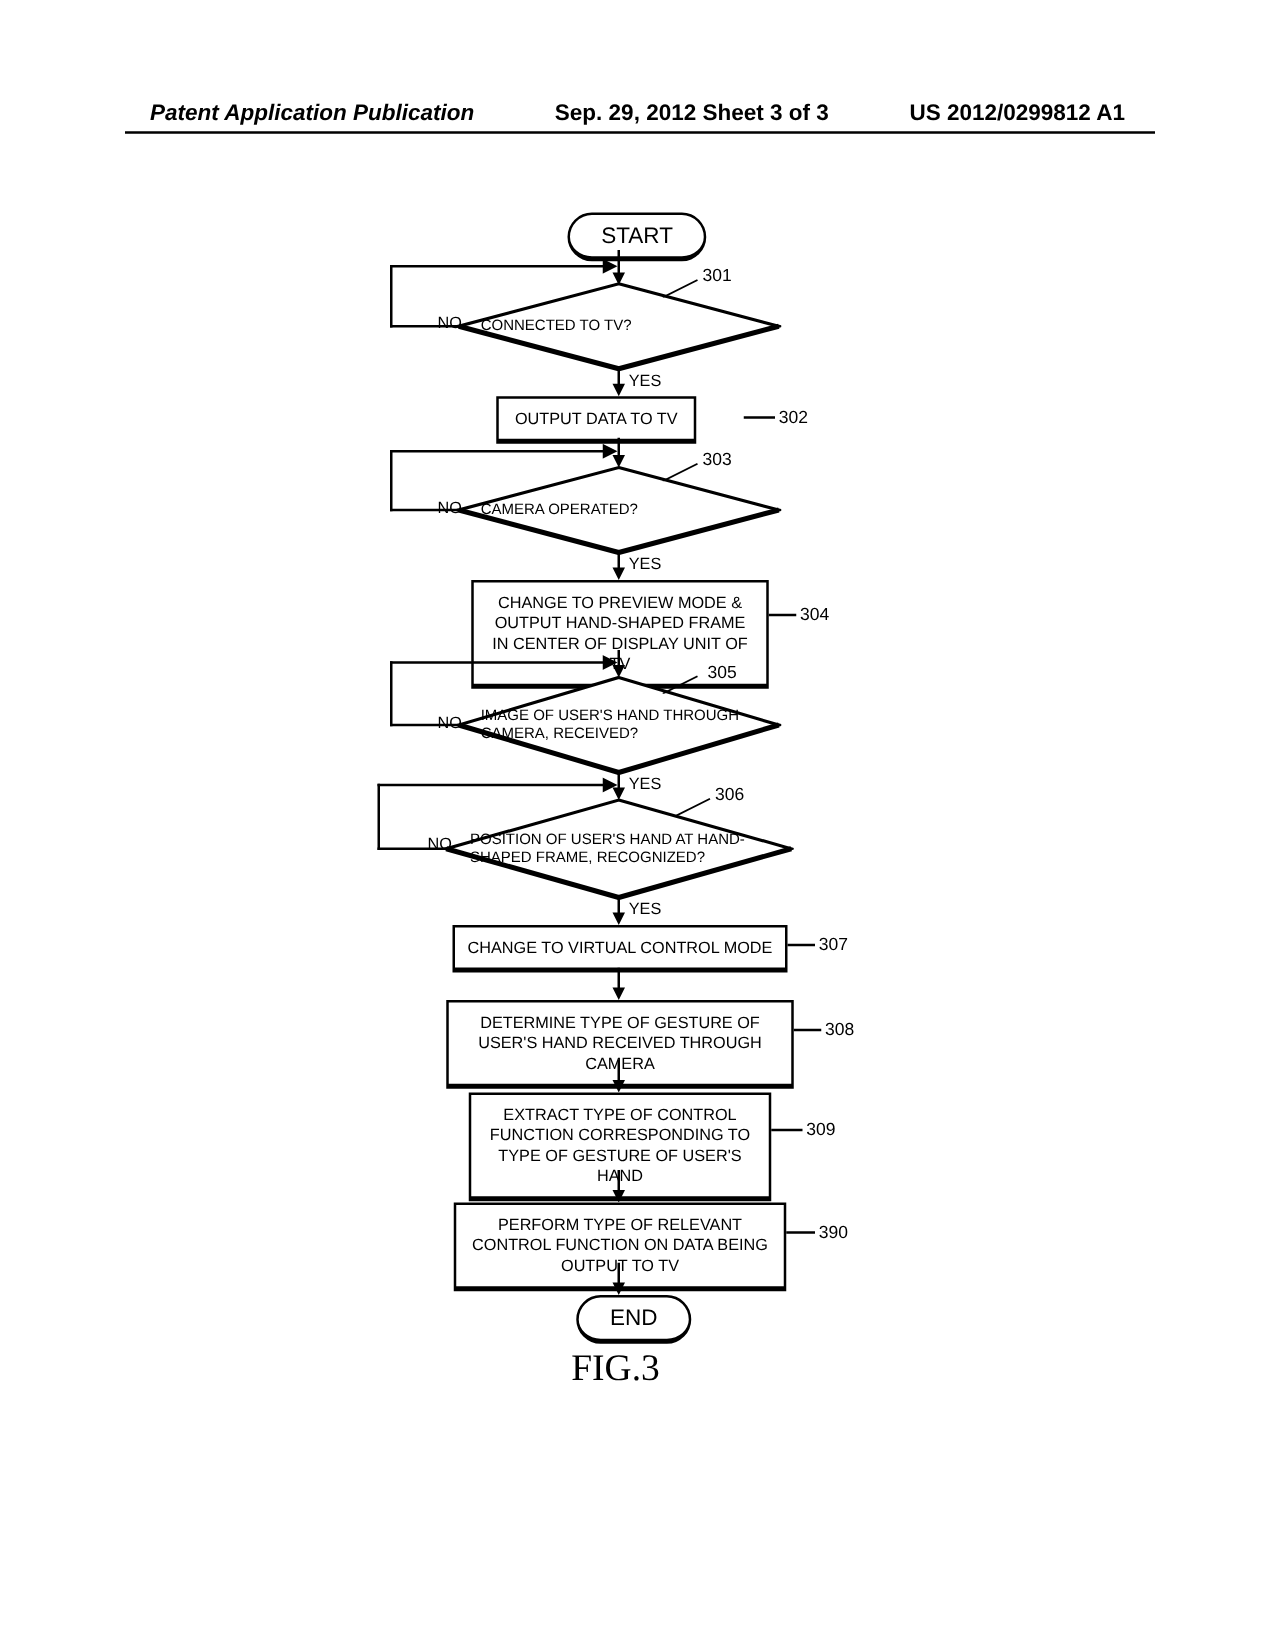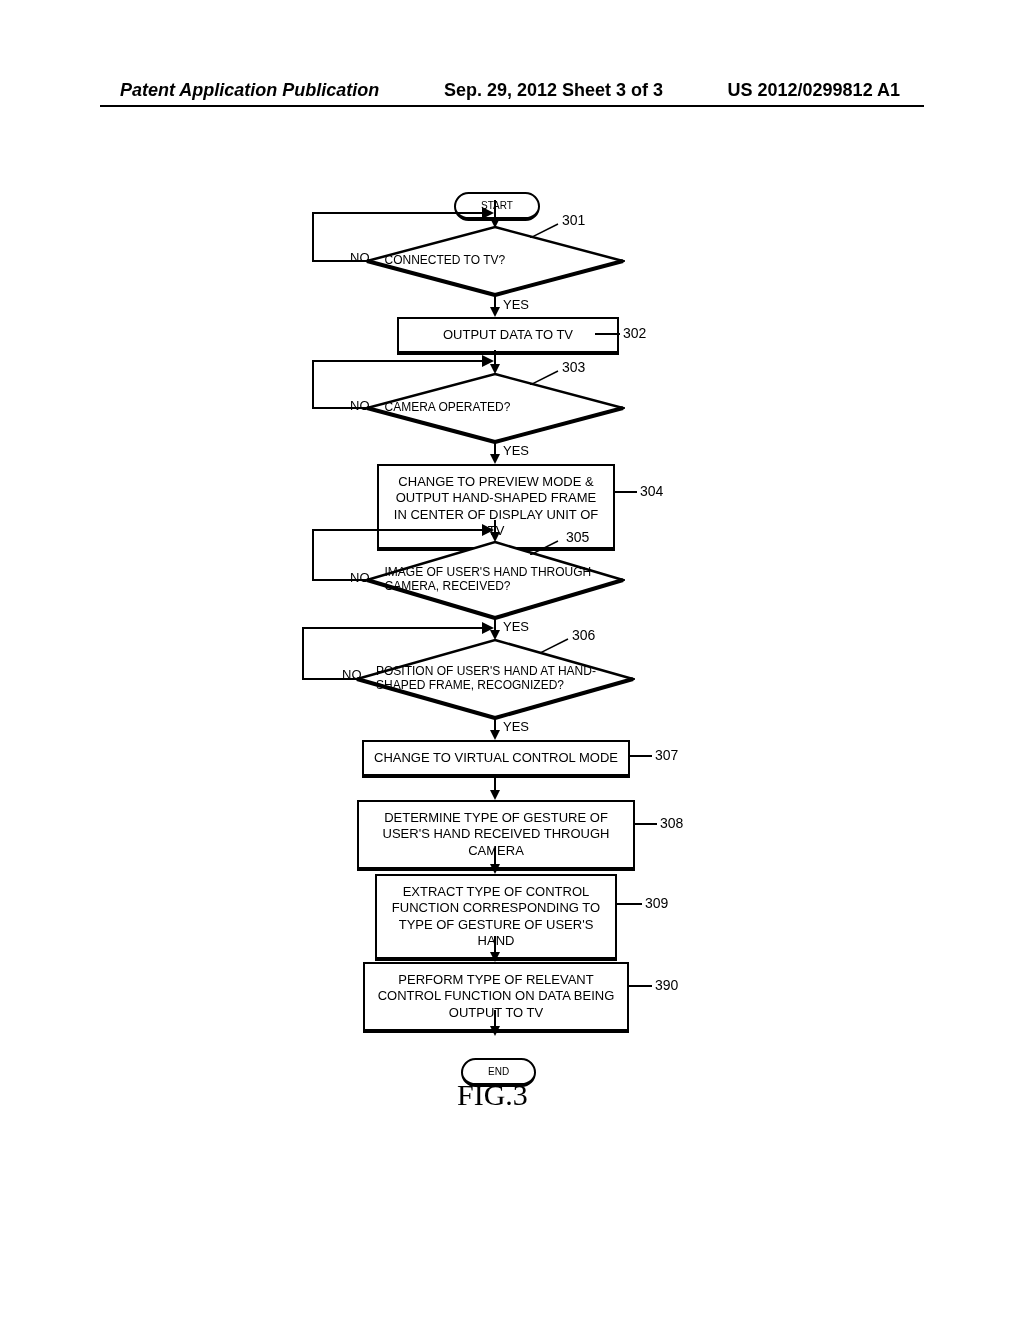--- a/index.html
+++ b/index.html
@@ -36,24 +36,23 @@
     top: 170px;
     left: 0;
     width: 1024px;
   }
   .terminal {
     position: absolute;
     border: 2.5px solid black;
     border-bottom-width: 4px;
     border-radius: 25px;
     padding: 6px 25px;
-    font-size: 10px;
+    font-size: 18px;
     background: white;
     text-align: center;
-    margin-top: 22px;
   }
   .process {
     position: absolute;
     border: 2px solid black;
     border-bottom-width: 4px;
     padding: 8px 10px;
     font-size: 13px;
     background: white;
     text-align: center;
     line-height: 1.25;
@@ -142,21 +141,21 @@
   <svg class="arrow" style="left:482px; top:36px; width:14px; height:14px;">
       <polygon points="0,1 0,13 12,7" fill="black"></polygon>
     </svg>
 
   <svg class="arrow" style="left:485px; top:125px; width:20px; height:22px;">
       <line x1="10" y1="0" x2="10" y2="14" stroke="black" stroke-width="2"></line>
       <polygon points="10,22 5,12 15,12" fill="black"></polygon>
     </svg>
   <div class="label" style="left:503px; top:127px;">YES</div>
 
-  <div class="process" style="left:397px; top:147px; width:222px;">
+  <div class="process" style="left:397px; top:147px; width:160px;">
     <span>OUTPUT DATA TO TV</span>
   </div>
   <div class="refnum" style="left:623px; top:155px;">302</div>
   <div class="conn" style="left:595px; top:163px; width:25px; height:2px;"></div>
 
   <svg class="arrow" style="left:485px; top:180px; width:20px; height:24px;">
       <line x1="10" y1="0" x2="10" y2="16" stroke="black" stroke-width="2"></line>
       <polygon points="10,24 5,14 15,14" fill="black"></polygon>
     </svg>
 

